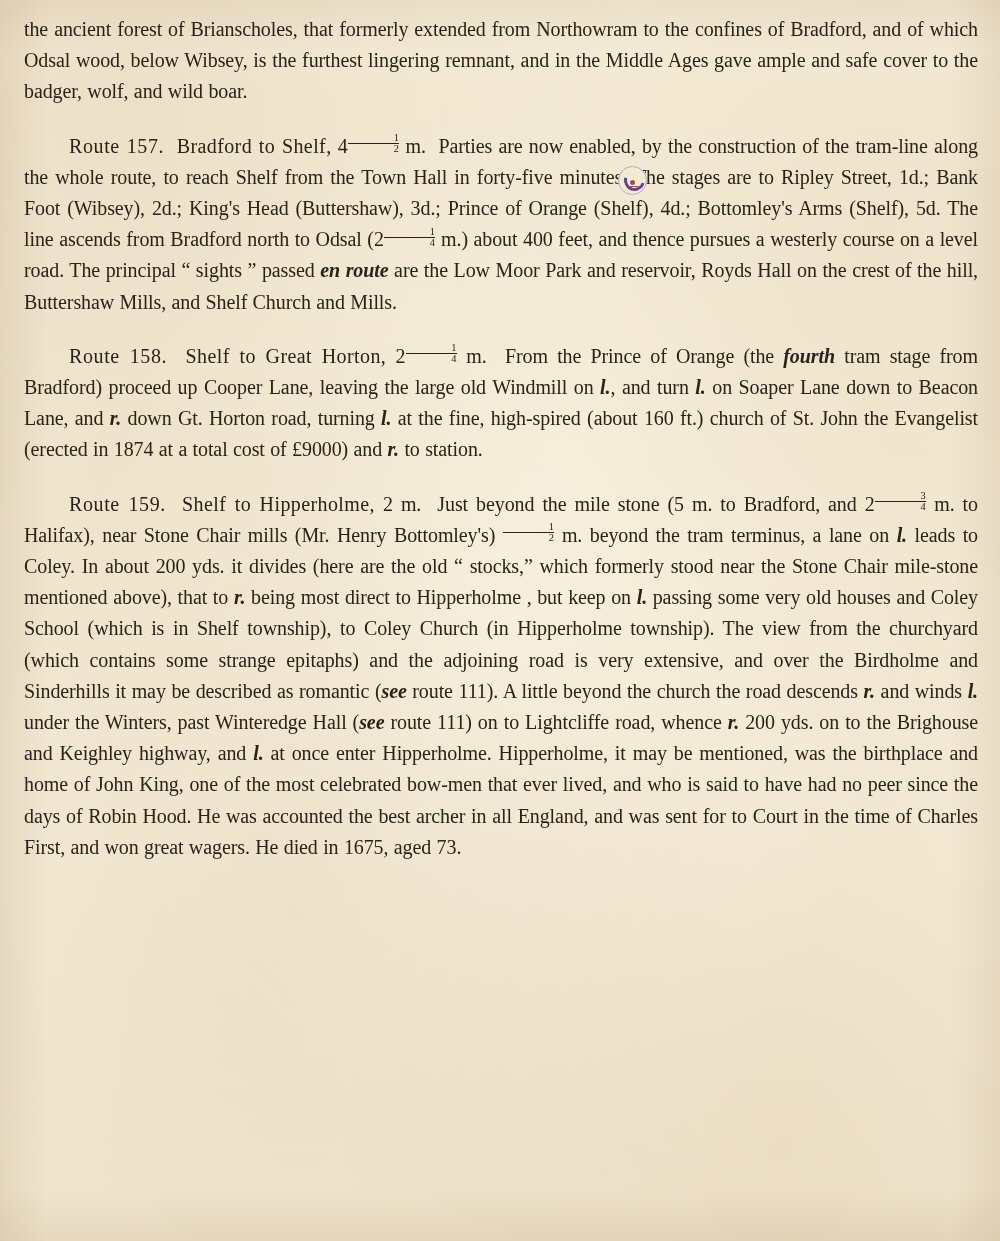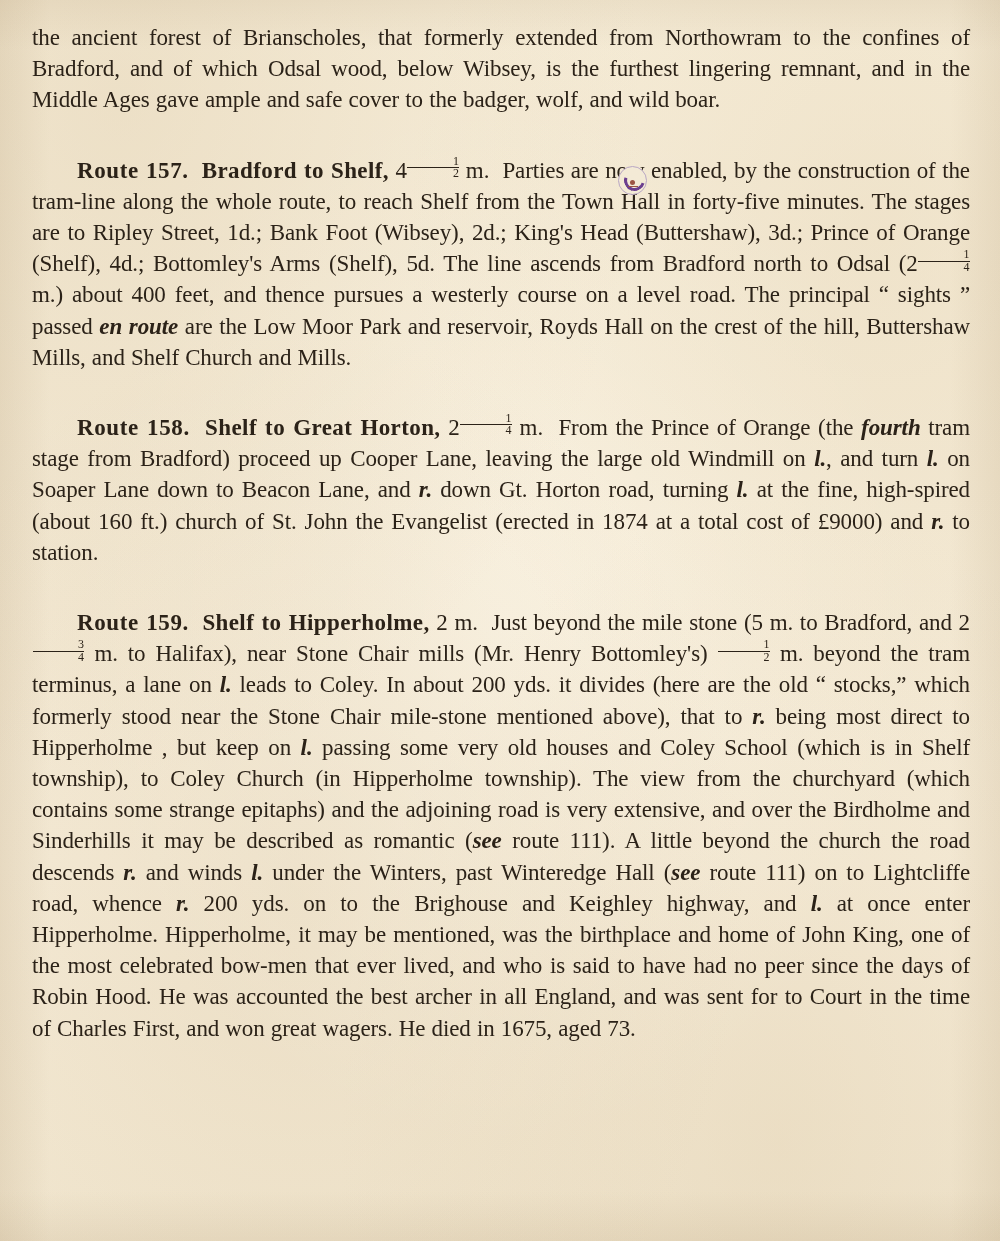--- a/index.html
+++ b/index.html
@@ -43,43 +43,43 @@
                               rgba(170,144,104,0) 96%, rgba(170,144,104,0.14) 100%);
   }
 
   .text-body {
     position: relative;
     z-index: 2;
   }
 
   
   p.para {
-    margin: 8px;
+    margin: 0;
     text-align: justify;
     text-justify: inter-word;
-    font-size: 23px;
+    font-size: 20px;
     line-height: 31.2px;
     letter-spacing: -0.1px;
     word-spacing: 0.5px;
     -webkit-font-smoothing: antialiased;
   }
   p.para.indent {
     text-indent: 45px;
   }
   p.para.opening {
     text-indent: 0;
   }
 
   .gap-route {
     height: 23px;
   }
 
   .route-label,
   .route-dest {
-    font-weight: bold;
+    font-weight: normal;
   }
   .route-label {
     letter-spacing: 0.6px;
   }
   .route-dest {
     letter-spacing: 0.4px;
   }
   i, .ital {
     font-style: italic;
     font-weight: bold;

